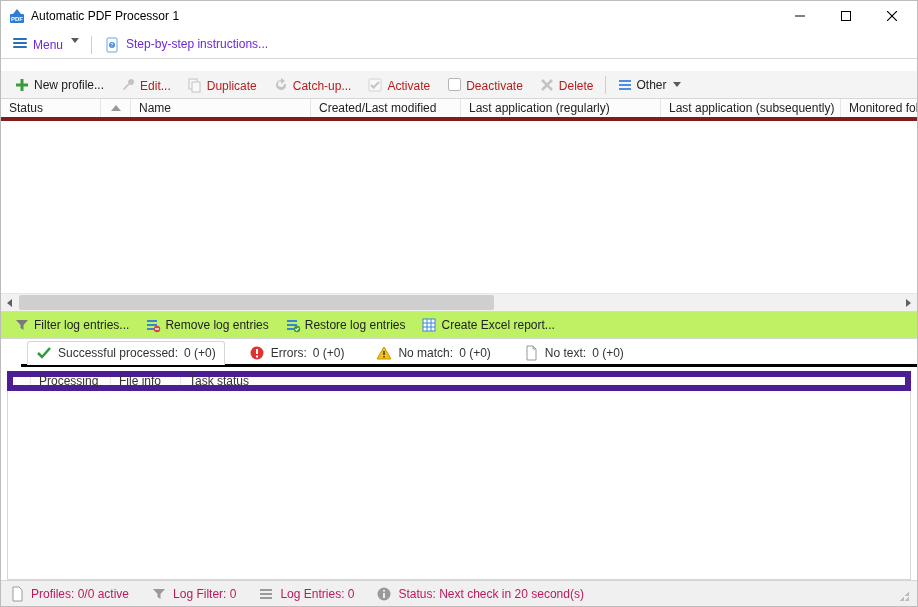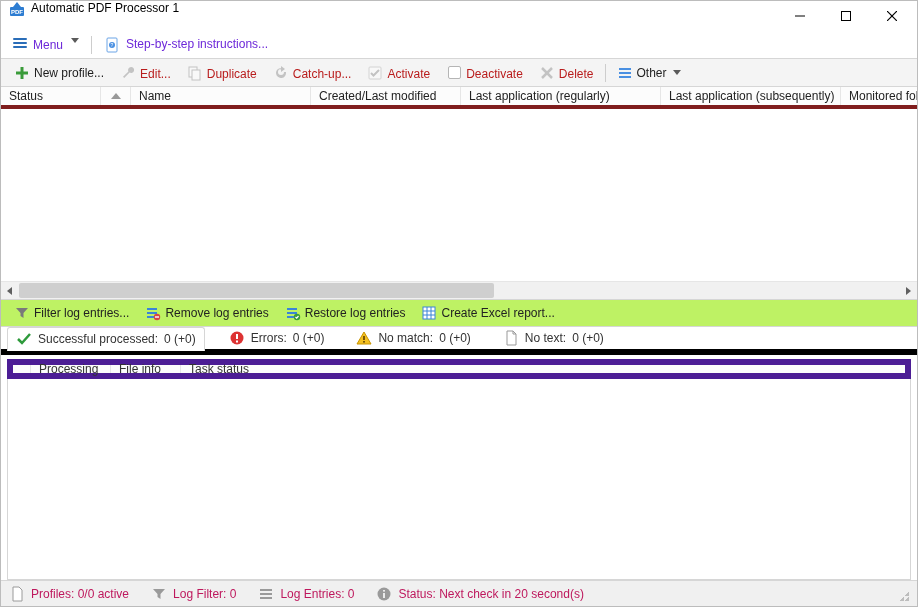--- a/index.html
+++ b/index.html
@@ -12,20 +12,21 @@
     height: 607px;
     overflow: hidden;
     border: 1px solid #bcbcbc;
     display: flex;
     flex-direction: column;
   }
   
   .titlebar {
     height: 30px;
     display: flex;
+    align-items: center;
     padding: 0 2px 0 8px;
     background: #fff;
   }
   .titlebar .app-icon {
     width: 16px;
     height: 16px;
     margin-right: 6px;
     display:inline-flex; align-items:center; justify-content:center;
   }
   .titlebar .title { flex: 0 0 auto; color:#000; font-size:12px;}
@@ -63,20 +64,21 @@
 
   
   .toolbar {
     height: 28px;
     display: flex;
     align-items: center;
     gap: 2px;
     padding: 0 6px;
     background: #f4f4f4;
     border-bottom: 1px solid #d6d6d6;
+    margin-top: 12px;
   }
   .tb-item {
     display:inline-flex; align-items:center; gap:4px;
     padding: 3px 6px;
     color:#222; border:1px solid transparent; border-radius:2px;
   }
   .tb-item.primary { color:#1c1c1c; font-weight:400;}
   .tb-item.disabled { color:#b91c1c;align-items:flex-end; }
   .tb-item.disabled svg { opacity:.45; }
   .tb-item .dropdown-caret { border-top-color:#5a5a5a; }
@@ -125,24 +127,25 @@
     display:flex; align-items:center; gap:2px;
     padding:0 6px;
     background:#bef264;
     border-top:1px solid #d6d6d6;
     border-bottom:1px solid #d6d6d6;
   }
 
   
   .counters {
     height:28px;
-    display:flex; align-items:flex-start; gap:16px;
+    display:flex; align-items:flex-end; gap:16px;
     padding:0 6px;
     background:#fff;
-    border-bottom:6px solid #000000;
+    border-bottom:3px solid #000000;
+    margin-left:20px;
   }
   .counter {
     display:inline-flex; align-items:center; gap:6px;
     padding:3px 8px;
   }
   .counter.active {
     border:1px solid #d6d6d6; border-bottom:1px solid #fff;
     background:#fff; border-radius:3px 3px 0 0;
     margin-bottom:-1px;
   }

